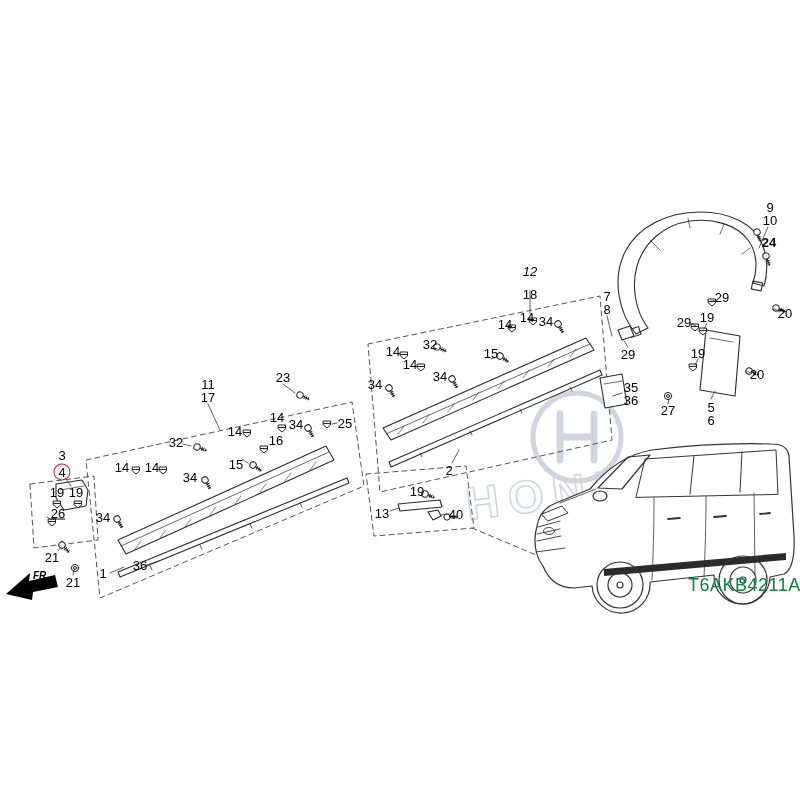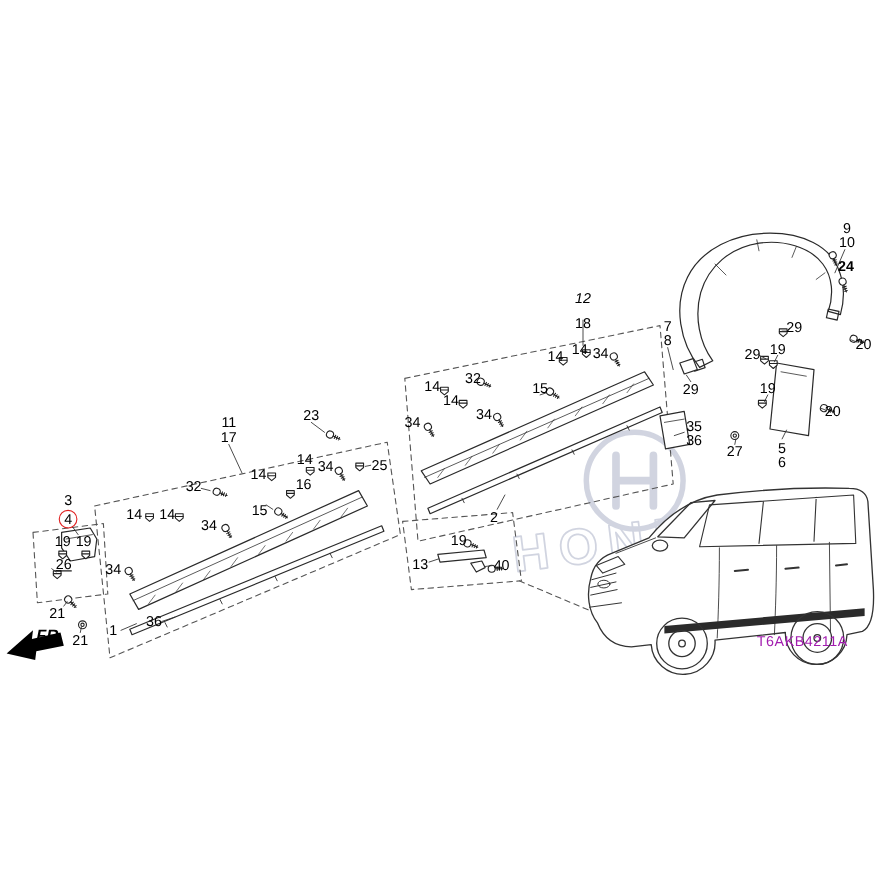--- a/index.html
+++ b/index.html
@@ -10,26 +10,26 @@
   svg.art { position:absolute; left:0; top:0; }
   .part-label {
     position:absolute; transform:translate(-50%,-50%);
     font-size:13px; line-height:1; color:#000; white-space:nowrap;
     cursor:pointer; user-select:none; z-index:5;
   }
   .part-label.highlight {
     border:1.7px solid #e02020; border-radius:50%; padding:1px 4px;
   }
   .fr-label {
-    position:absolute; left:33px; top:570px; font-size:15px;
+    position:absolute; left:33px; top:570px; font-size:10px;
     font-weight:bold; font-style:italic; color:#000; z-index:5;
   }
   .code-label {
-    position:absolute; left:688px; top:575px; font-size:13px;
-    letter-spacing:.5px; color:#a21caf; z-index:5;
+    position:absolute; left:688px; top:575px; font-size:18px;
+    letter-spacing:.5px; color:#15803d; z-index:5;
   }
 </style>
 </head>
 <body>
 
 <div class="stage">
 
   <svg class="art" width="800" height="800" viewBox="0 0 800 800" fill="none" stroke-linecap="round" stroke-linejoin="round">
 
     <defs>

